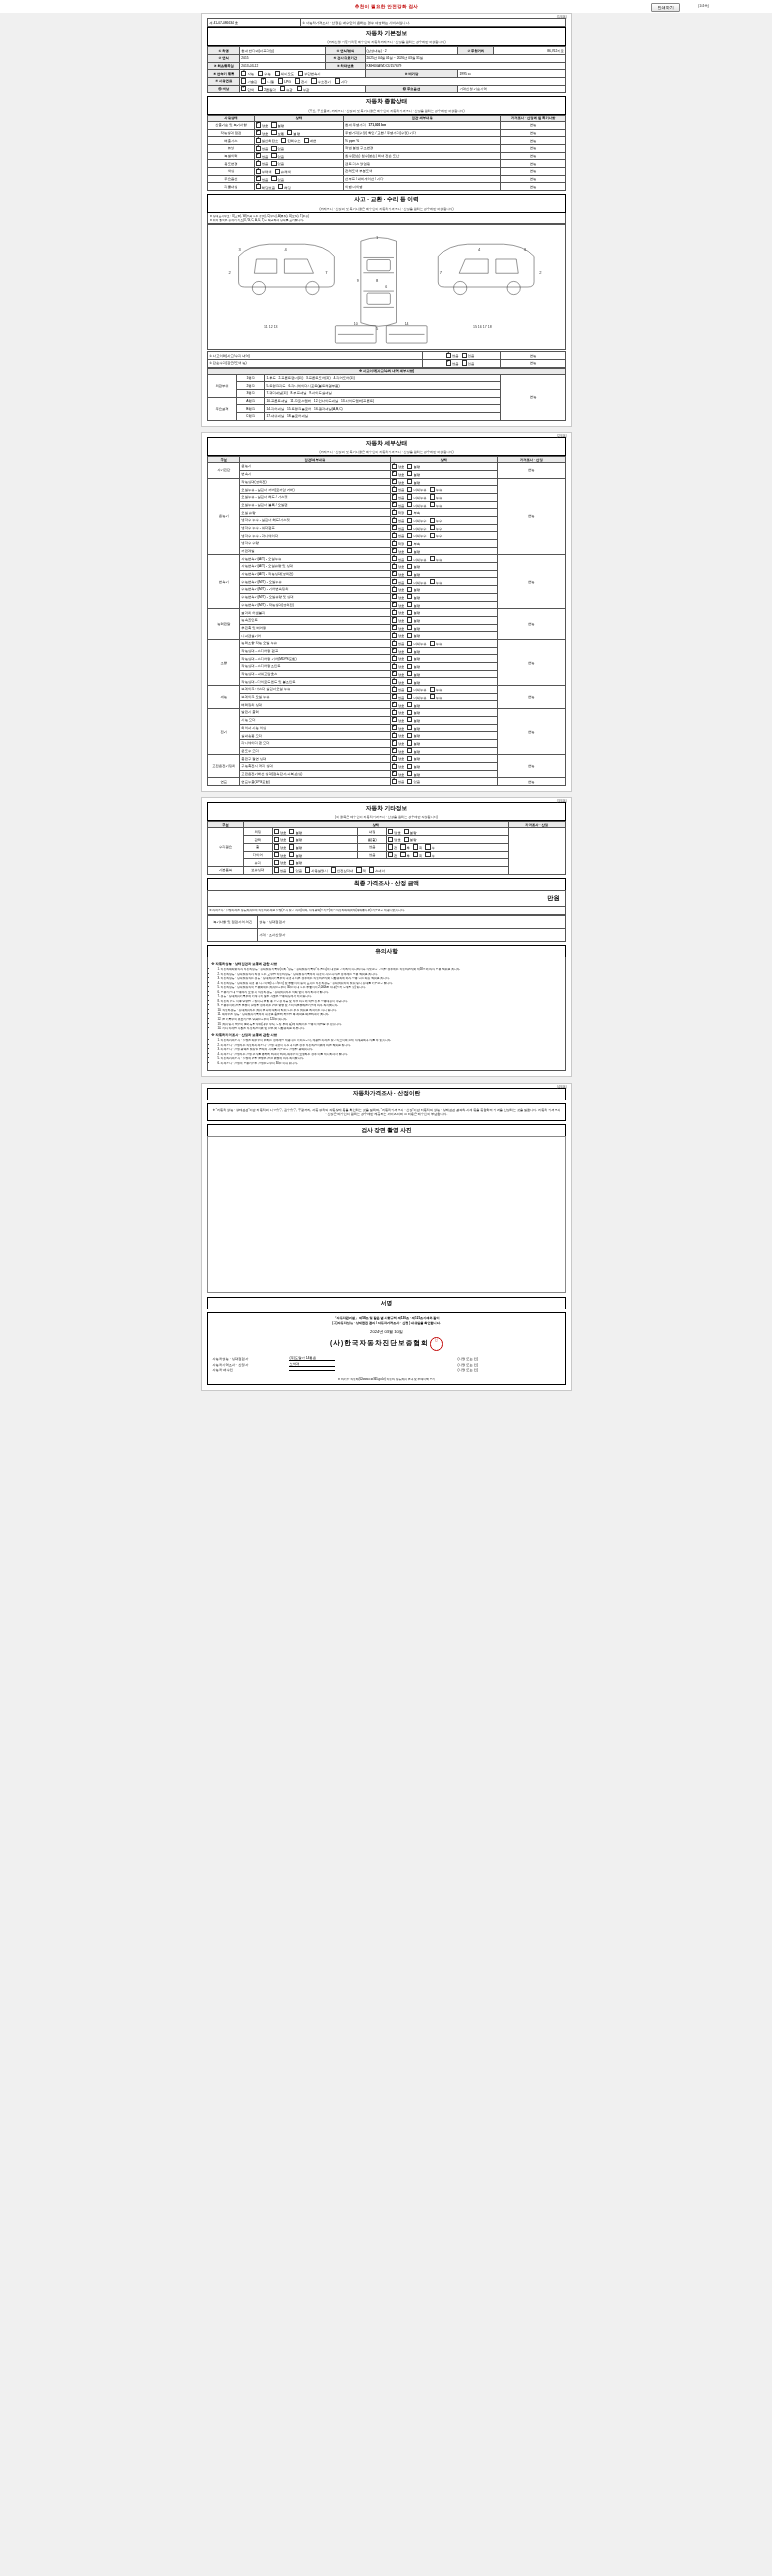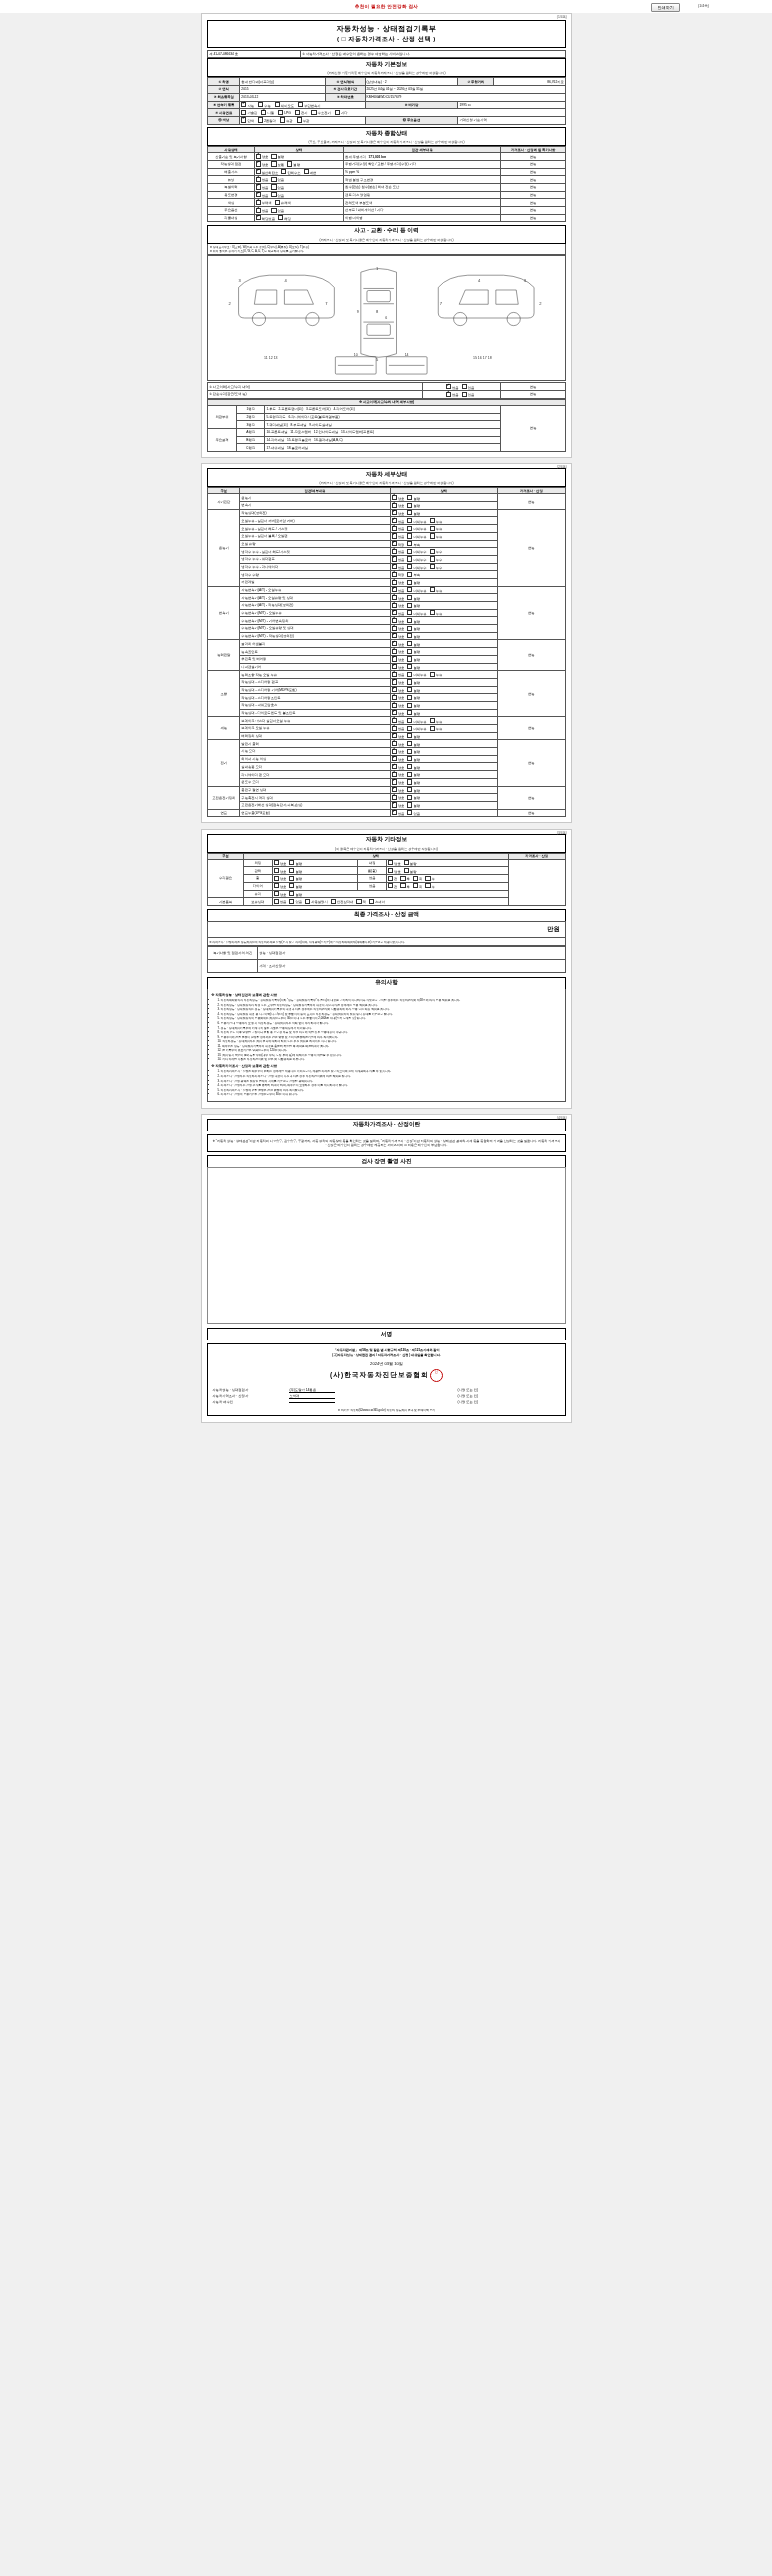--- a/index.html
+++ b/index.html
@@ -58,24 +58,20 @@
 
   <div class="topbar">
     <span class="warn">추천이 필요한 안전강화 검사</span>
     <button class="printbtn">인쇄하기</button>
     <span class="pageno">(1/4쪽)</span>
   </div>
 
   <div class="sheet">
     <div class="pg">(1/4쪽)</div>
 
-    <div class="title-box">
-      <div class="t1">자동차성능 · 상태점검기록부</div>
-      <div class="t2">( □ 자동차가격조사 · 산정 선택 )</div>
-    </div>
     <table>
       <tbody>
           <tr class="thin">
         <td class="lft" style="width:26%">제 41-07-086634 호</td>
         <td class="lft">※ 자동차가격조사 · 산정은 매수인이 원하는 경우 제공하는 서비스입니다.</td>
       </tr>
     </tbody>
       </table>
 
     <div class="sec-title">자동차 기본정보</div>

